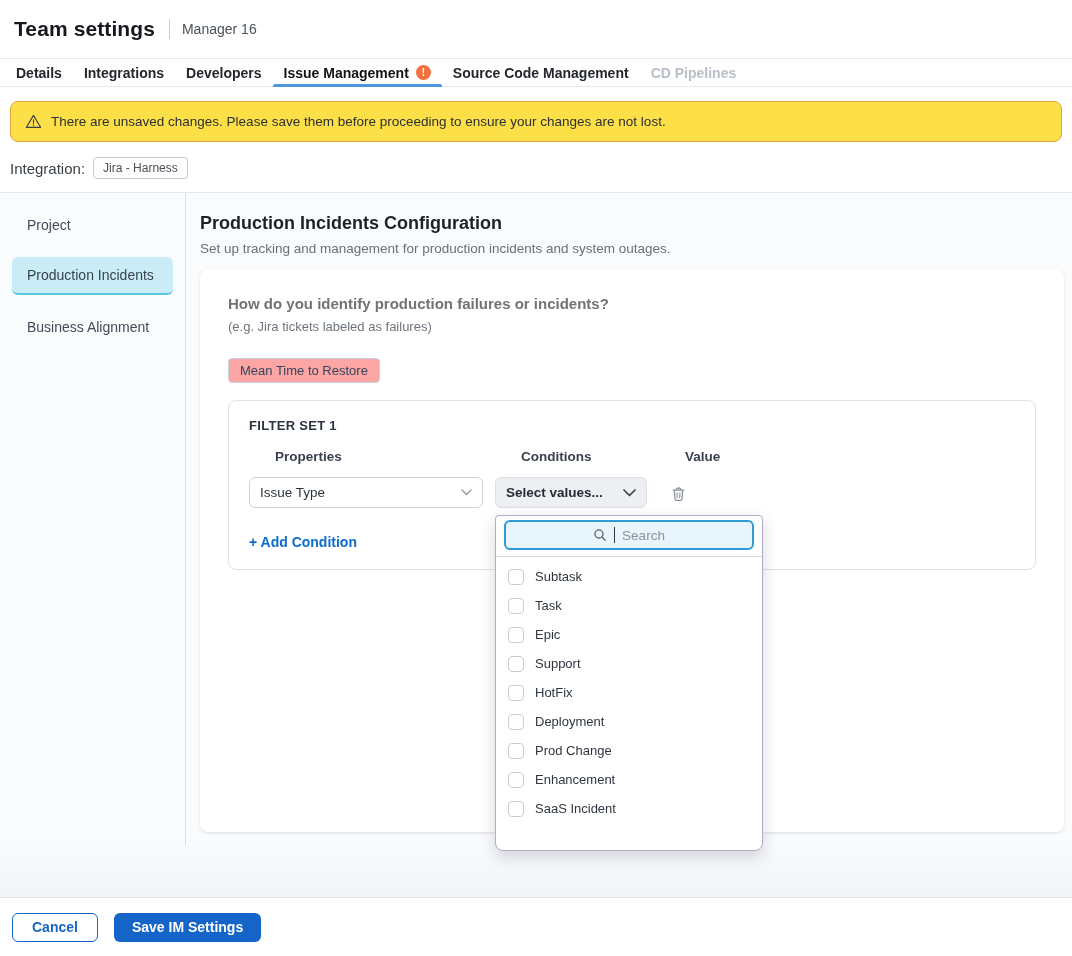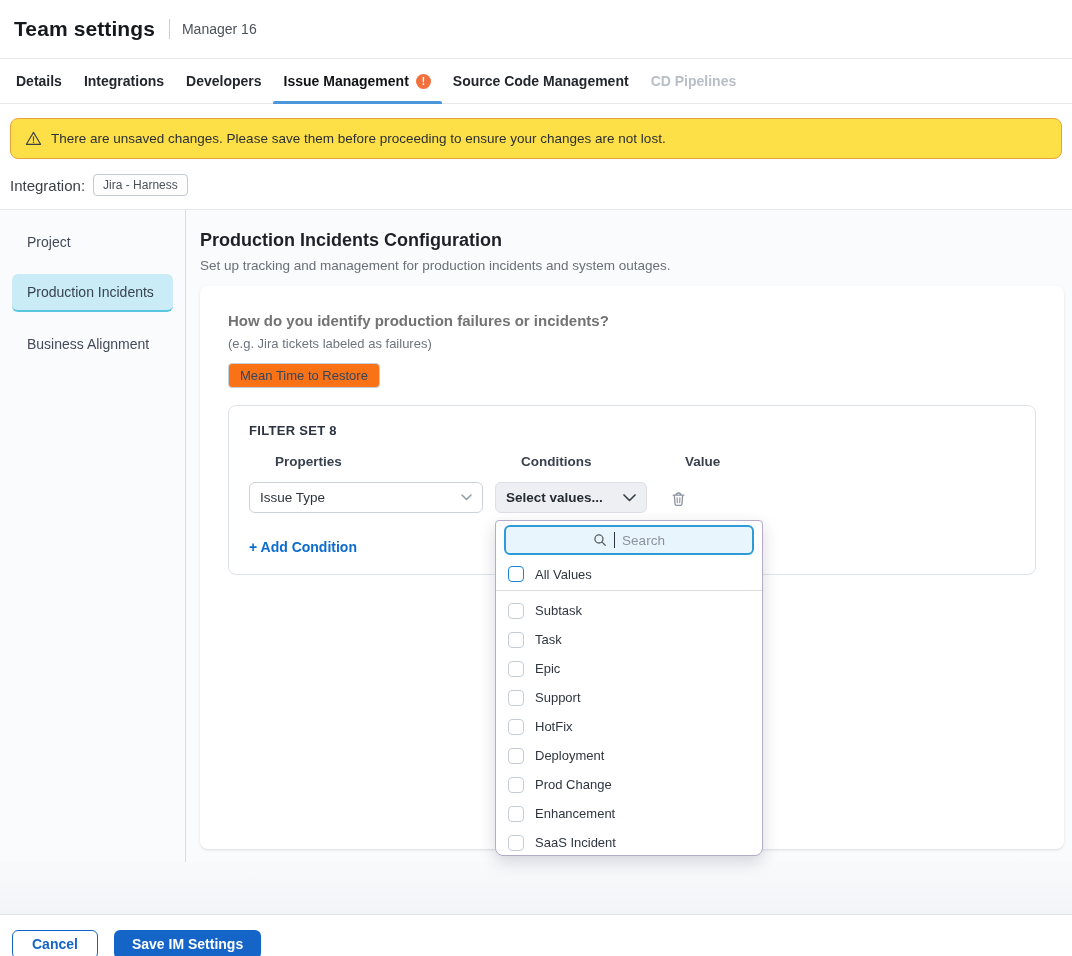--- a/index.html
+++ b/index.html
@@ -10,21 +10,21 @@
     position:relative; overflow:hidden;
   }
 
   
   .app-header { display:flex; align-items:center; height:58px; padding:0 16px 0 14px; background:#fff; }
   .app-title { font-size:21px; font-weight:700; color:#15181c; letter-spacing:.1px; }
   .title-sep { width:1px; height:20px; background:#c9ced6; margin:0 12px 0 14px; }
   .app-subtitle { font-size:14px; color:#4b5258; }
 
   
-  .tabbar { display:flex; align-items:stretch; height:46px; border-top:1px solid #e5e8ec; border-bottom:1px solid #e5e8ec; background:#fff; padding-left:5px; }
+  .tabbar { display:flex; align-items:stretch; height:29px; border-top:1px solid #e5e8ec; border-bottom:1px solid #e5e8ec; background:#fff; padding-left:5px; }
   .tab { display:flex; align-items:center; padding:0 11px; font-size:14px; font-weight:600; color:#23272d; cursor:pointer; position:relative; }
   .tab.active { color:#101215; }
   .tab.active::after { content:""; position:absolute; left:0; right:0; bottom:-1px; height:3px; background:#4a97dc; border-radius:2px 2px 0 0; }
   .tab.disabled { color:#b8bec7; }
   .tab-badge { display:inline-flex; align-items:center; justify-content:center; width:15px; height:15px; border-radius:50%; background:#f2703d; color:#fff; font-size:10px; font-weight:700; margin-left:7px; }
 
   
   .banner-wrap { padding:14px 10px 0 10px; background:#fff; }
   .warning-banner { display:flex; align-items:center; gap:9px; border:1px solid #e9a23b; background:#fde047; border-radius:8px; height:41px; padding:5px 14px; }
   .warning-banner .msg { font-size:13.5px; color:#2c2f33; }
@@ -42,21 +42,21 @@
 
   .main-col { flex:1; padding:20px 8px 0 14px; }
   .main-title { font-size:18px; font-weight:700; color:#1d2127; }
   .main-subtitle { font-size:13.5px; color:#697077; margin-top:7px; }
 
   .config-card { margin-top:13px; background:#fff; border-radius:8px; min-height:563px;
                  box-shadow:0 1px 2px rgba(16,24,40,.07), 0 1px 4px rgba(16,24,40,.06);
                  padding:26px 28px; position:relative; }
   .question { font-size:15px; font-weight:700; color:#737373; }
   .hint { font-size:13px; color:#6e757e; margin-top:7px; }
-  .metric-chip { display:inline-block; margin-top:12px; font-size:13px; color:#33465e; border:1px solid #c6d0dc; background:#f97316; border-radius:4px; padding:4px 11px; }
+  .metric-chip { display:inline-block; margin-top:24px; font-size:13px; color:#33465e; border:1px solid #c6d0dc; background:#fca5a5; border-radius:4px; padding:4px 11px; }
 
   .filter-panel { margin-top:17px; border:1px solid #dee3e9; border-radius:8px; padding:17px 20px 18px 20px; }
   .filter-title { font-size:13px; font-weight:700; color:#2c3442; letter-spacing:.3px; }
   .filter-grid { display:grid; grid-template-columns:234px 152px 336px 1fr; column-gap:12px; margin-top:16px; }
   .col-header { font-size:13.5px; font-weight:700; color:#39414e; margin-bottom:13px;padding-left:26px; }
   .select-box { height:31px; display:flex; align-items:center; justify-content:space-between; gap:8px;
                 border:1px solid #ccd2da; border-radius:6px; background:#fff; padding:0 10px; cursor:pointer; }
   .select-box .sel-text { font-size:13.5px; color:#2d333c; }
   .select-box.value-select { background:#edeff3; border-color:#dcdfe5; }
   .select-box.value-select .sel-text { font-weight:700; color:#262c34; }
@@ -150,21 +150,21 @@
   <div class="main-col">
     <div class="main-title">Production Incidents Configuration</div>
     <div class="main-subtitle">Set up tracking and management for production incidents and system outages.</div>
 
     <div class="config-card">
       <div class="question">How do you identify production failures or incidents?</div>
       <div class="hint">(e.g. Jira tickets labeled as failures)</div>
       <div class="metric-chip">Mean Time to Restore</div>
 
       <div class="filter-panel">
-        <div class="filter-title">FILTER SET 8</div>
+        <div class="filter-title">FILTER SET 1</div>
 
         <div class="filter-grid">
           <div class="col-header">Properties</div>
           <div class="col-header">Conditions</div>
           <div class="col-header">Value</div>
           <div></div>
 
           <div class="select-box">
             <span class="sel-text">Issue Type</span>
             <span class="icon">
@@ -192,24 +192,20 @@
                     <svg width="14" height="14" viewBox="0 0 16 16" fill="none">
                         <circle cx="6.8" cy="6.8" r="4.6" stroke="#565d66" stroke-width="1.5"></circle>
                         <line x1="10.4" y1="10.4" x2="14" y2="14" stroke="#565d66" stroke-width="1.5" stroke-linecap="round"></line>
                       </svg>
                   </span>
                   <span class="caret"></span>
                   <span class="search-placeholder">Search</span>
                 </div>
               </div>
 
-              <div class="dd-row all-values">
-                <span class="checkbox blue"></span>
-                <span class="dd-label">All Values</span>
-              </div>
               <div class="dd-divider"></div>
 
               <div class="dd-list">
                 <div class="dd-row">
                     <span class="checkbox"></span>
                     <span class="dd-label">Subtask</span>
                   </div>
                 <div class="dd-row">
                     <span class="checkbox"></span>
                     <span class="dd-label">Task</span>

